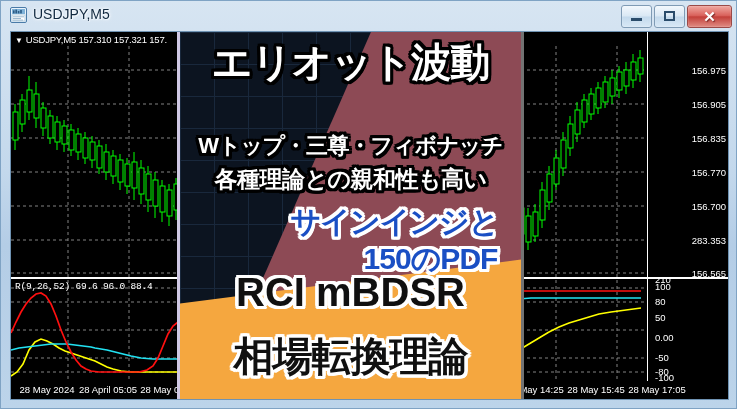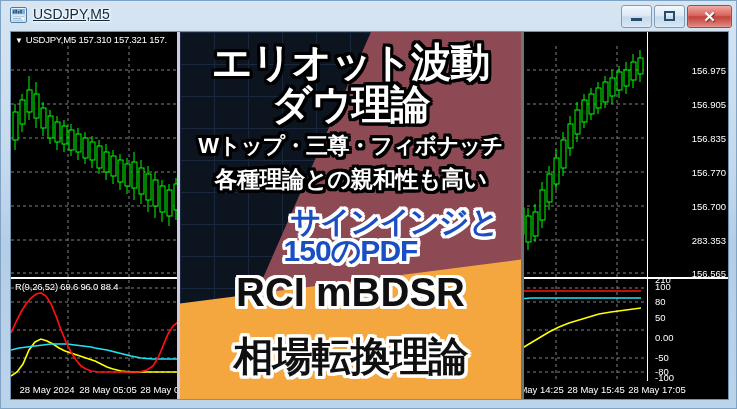--- a/index.html
+++ b/index.html
@@ -8,21 +8,21 @@
   
   .window{
     position:absolute;left:0;top:0;width:737px;height:409px;
     background:linear-gradient(180deg,#d7e5f2 0%,#c3d8ec 42%,#b4cde6 60%,#bcd4ea 100%);
     border:1px solid #7fa3c4;box-sizing:border-box;
   }
   .titlebar{position:absolute;left:0;top:0;width:737px;height:28px;}
   .title-icon{position:absolute;left:9px;top:6px;width:17px;height:16px;}
   .title-text{
     position:absolute;left:32px;top:5px;font-size:14px;color:#10283f;
-    text-shadow:0 0 3px #fff,0 0 5px #fff,1px 1px 0 #e9f2fa;white-space:nowrap;text-decoration:underline;
+    text-shadow:0 0 3px #fff,0 0 5px #fff,1px 1px 0 #e9f2fa;white-space:nowrap;
   }
   .winbtns{position:absolute;right:6px;top:4px;height:21px;display:flex;gap:2px;}
   .wb{width:29px;height:21px;border:1px solid #7f9bb5;border-radius:3px;
       background:linear-gradient(180deg,#f2f8fd 0%,#dae8f4 48%,#c3d9ec 52%,#d8e8f6 100%);
       position:relative;box-shadow:inset 0 0 1px #fff;}
   .wb.close{width:43px;border:1px solid #94araraa;border-color:#9a4a48;
       background:linear-gradient(180deg,#f0a9a2 0%,#d9625c 45%,#c3403a 52%,#e08c84 100%);}
   .wb .min{position:absolute;left:9px;top:12px;width:11px;height:3px;background:#2a4c6b;}
   .wb .max{position:absolute;left:9px;top:5px;width:11px;height:10px;border:2px solid #2a4c6b;box-sizing:border-box;}
   .wb .x{position:absolute;left:0;top:0;width:100%;height:100%;color:#fff;font-size:15px;font-weight:bold;
@@ -39,21 +39,21 @@
   .ind-pane{position:absolute;left:0;top:248px;width:717px;height:101px;}
   .pane-sep{position:absolute;left:0;top:245px;width:717px;height:2px;background:#fff;}
   .time-axis{position:absolute;left:0;top:349px;width:717px;height:18px;background:#000;}
   .axis-div{position:absolute;right:80px;top:0;width:1px;height:349px;background:#fff;}
 
   .plot{position:absolute;left:0;top:0;right:80px;bottom:0;overflow:hidden;}
 
   .hdr{position:absolute;left:4px;top:2px;font-size:9.5px;color:#fff;white-space:nowrap;
        font-family:"Liberation Sans",sans-serif;letter-spacing:-0.2px;z-index:6;}
   .hdr .arrow{display:inline-block;margin-right:3px;color:#fff;font-size:8px;vertical-align:middle;}
-  .hdr-ind{position:absolute;left:4px;top:1px;font-size:9.5px;color:#fff;white-space:nowrap;z-index:6;letter-spacing:-0.2px;}
+  .hdr-ind{position:absolute;left:4px;top:1px;font-size:9.5px;color:#fff;white-space:nowrap;z-index:6;letter-spacing:-0.2px;font-family:Liberation Mono, monospace;}
 
   .ylab{position:absolute;right:2px;font-size:9.5px;color:#fff;white-space:nowrap;text-align:center;}
   .ylab-ind{position:absolute;font-size:9.5px;color:#fff;white-space:nowrap;}
   .tlab{position:absolute;top:3px;font-size:9.5px;color:#fff;white-space:nowrap;transform:translateX(-50%);}
 
   
   .overlay{position:absolute;left:166px;top:0;width:347px;height:367px;overflow:hidden;
            border-left:3px solid #cfc8e4;border-right:3px solid #737373;box-sizing:border-box;z-index:20;}
   .ov-dark{position:absolute;left:0;top:0;width:100%;height:100%;background:#0c1420;}
   .ov-maroon{position:absolute;left:0;top:0;width:100%;height:100%;
@@ -334,45 +334,44 @@
           <div class="ylab-ind" style="left:644px;top:72px">-50</div>
           <div class="ylab-ind" style="left:644px;top:86px">-80</div>
           <div class="ylab-ind" style="left:644px;top:92px">-100</div>
         </div>
       </div>
 
       <div class="axis-div"></div>
 
       <div class="time-axis">
         <div class="tlab" style="left:36px">28 May 2024</div>
-        <div class="tlab" style="left:97px">28 May 05:05</div>
+        <div class="tlab" style="left:97px">28 April 05:05</div>
         <div class="tlab" style="left:158px">28 May 06:25</div>
         <div class="tlab" style="left:219px">28 May 07:45</div>
         <div class="tlab" style="left:280px">28 May 09:05</div>
         <div class="tlab" style="left:341px">28 May 10:25</div>
         <div class="tlab" style="left:402px">28 May 11:45</div>
         <div class="tlab" style="left:463px">28 May 13:05</div>
         <div class="tlab" style="left:524px">28 May 14:25</div>
         <div class="tlab" style="left:585px">28 May 15:45</div>
         <div class="tlab" style="left:646px">28 May 17:05</div>
       </div>
 
       <div class="overlay">
         <div class="ov-dark"></div>
         <div class="ov-grid"></div>
         <div class="ov-maroon"></div>
         <div class="ov-orange"></div>
 
         <div class="ov-text">
           <div class="ln w-out" style="top:10px;  font-size:40px; letter-spacing:-1px;">エリオット波動</div>
-          <div class="ln w-out" style="top:52px;  font-size:40px; letter-spacing:-1px;">ダウ理論</div>
           <div class="ln w-out" style="top:103px; font-size:22px; letter-spacing:-0.5px;">Wトップ・三尊・フィボナッチ</div>
           <div class="ln w-out" style="top:136px; font-size:23px; letter-spacing:-0.5px;">各種理論との親和性も高い</div>
           <div class="ln b-out" style="top:175px; font-size:30px; letter-spacing:-1px; padding-right:70px;margin-left:44px;">サインインジと</div>
-          <div class="ln b-out" style="top:204px; font-size:30px; letter-spacing:-1px; ">150のPDF</div>
+          <div class="ln b-out" style="top:212px; font-size:30px; letter-spacing:-1px; padding-left:80px;">150のPDF</div>
           <div class="ln k-out" style="top:240px; font-size:40px; letter-spacing:0px;">RCI mBDSR</div>
           <div class="ln k-out" style="top:304px; font-size:40px; letter-spacing:-1px;">相場転換理論</div>
         </div>
       </div>
 
     </div>
   </div>
 </div>
 
 </body></html>

